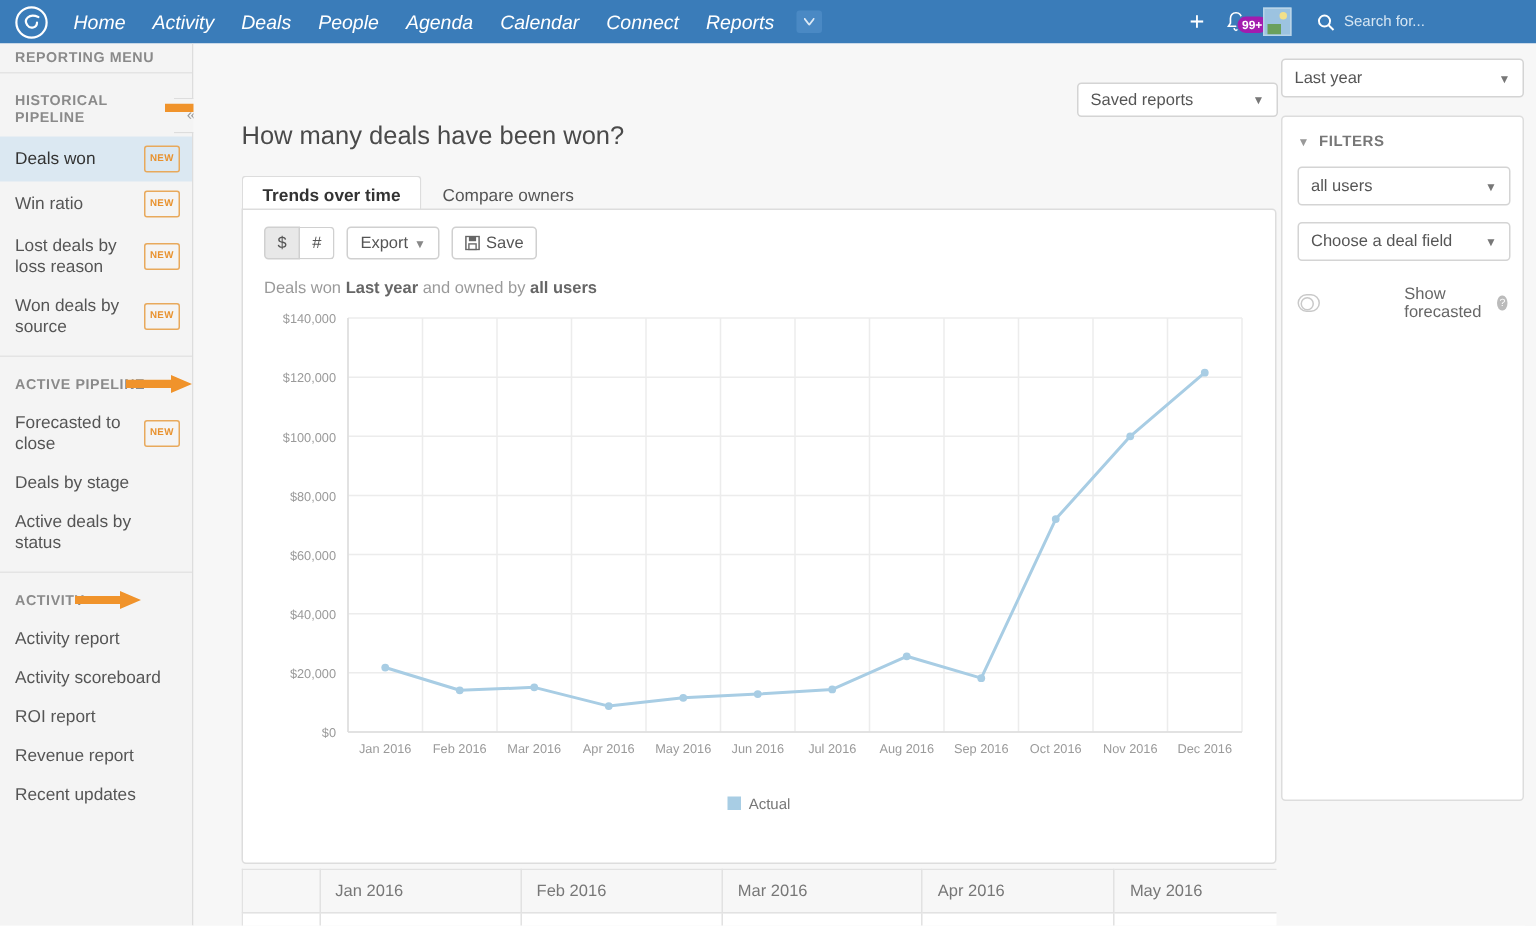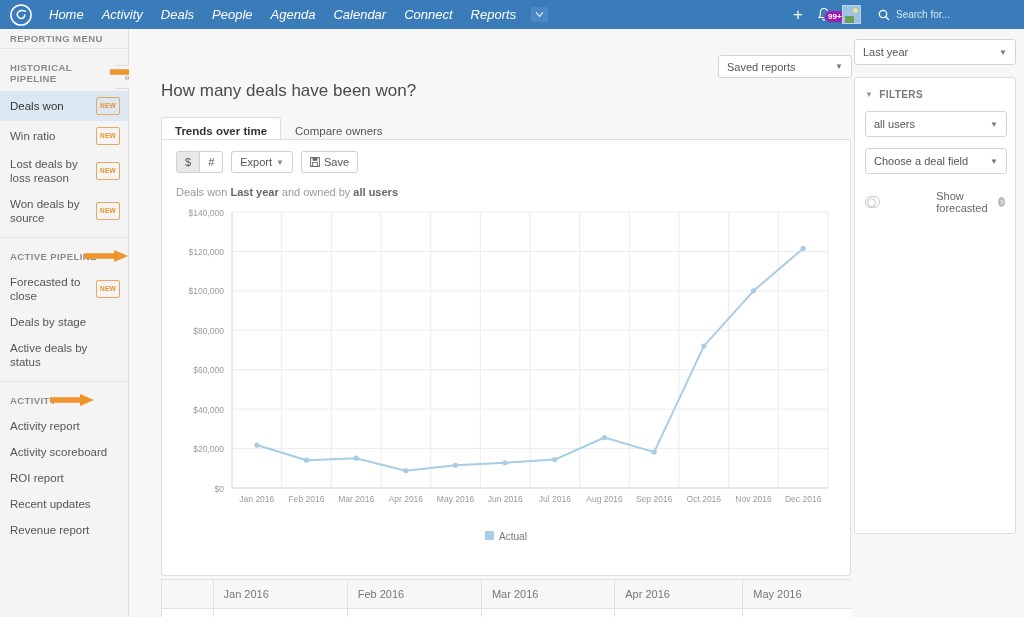--- a/index.html
+++ b/index.html
@@ -279,24 +279,24 @@
       <div class="sb-item">
         <span class="lbl">Activity report</span>
       </div>
       <div class="sb-item">
         <span class="lbl">Activity scoreboard</span>
       </div>
       <div class="sb-item">
         <span class="lbl">ROI report</span>
       </div>
       <div class="sb-item">
+        <span class="lbl">Revenue report</span>
+      </div>
+      <div class="sb-item">
         <span class="lbl">Recent updates</span>
-      </div>
-      <div class="sb-item">
-        <span class="lbl">Revenue report</span>
       </div>
     </div>
   </div>
 
   <div id="main">
 
     <div class="top-controls">
       <div class="selectbox" id="saved-reports">
         <span>Saved reports</span>
         <span class="cv">▼</span>

